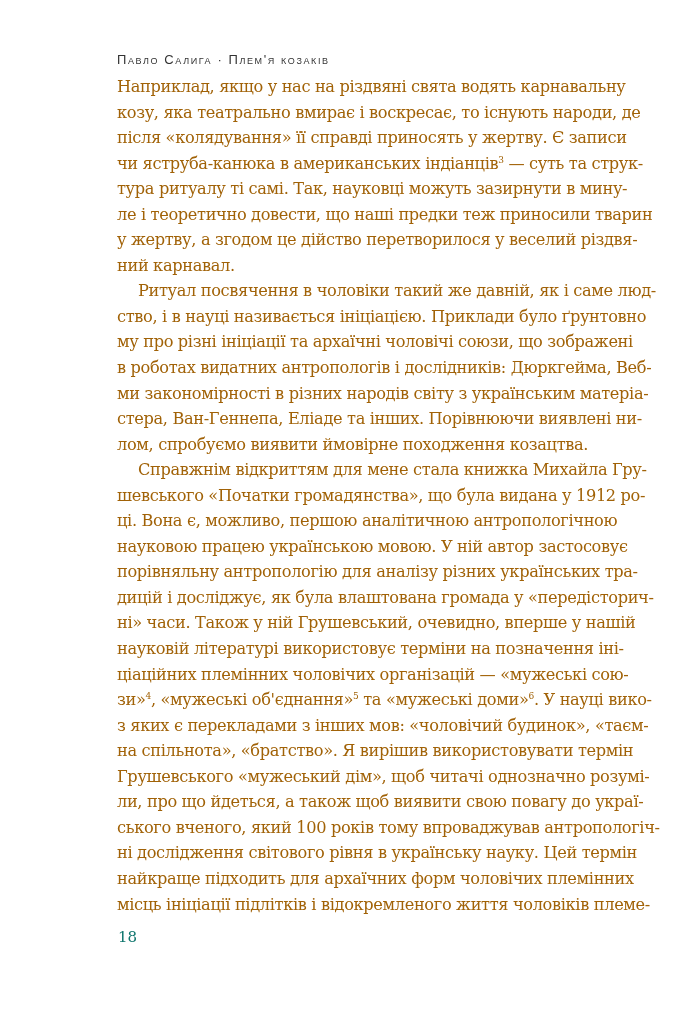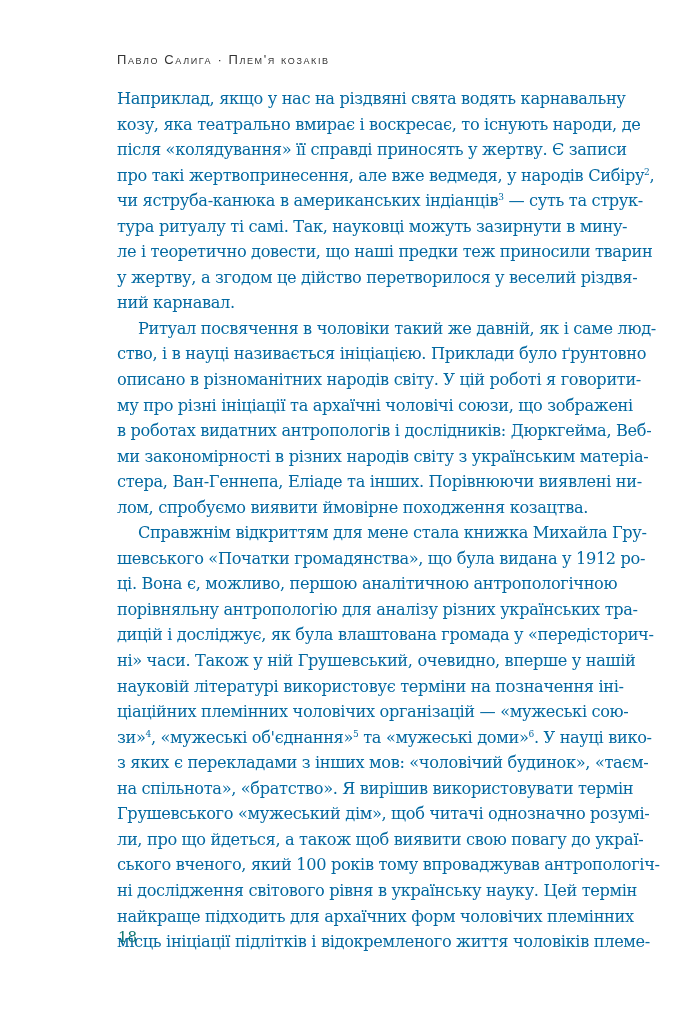--- a/index.html
+++ b/index.html
@@ -9,23 +9,23 @@
       color: #262626;
     }
     .running-head {
       position: absolute; left: 117px; top: 52px;
       font-family: "Liberation Sans", "DejaVu Sans", sans-serif;
       font-size: 13px; letter-spacing: 1.6px; color: #333333;
       font-variant: small-caps; text-transform: none;
       white-space: nowrap;
     }
     .body-text {
-      position: absolute; left: 117px; top: 86px; width: 478px;
+      position: absolute; left: 117px; top: 74px; width: 478px;
       font-family: "DejaVu Serif", "Liberation Serif", serif;
-      font-size: 16.2px; line-height: 25.55px; color: #0369a1;
+      font-size: 16.2px; line-height: 25.55px; color: #a16207;
       letter-spacing: -0.35px;
     }
     .line { display: block; white-space: nowrap; text-align: justify; text-align-last: justify; height: 25.55px; overflow: visible; }
     .line.last { text-align-last: left; }
     .line.indent { padding-left: 21px; }
     sup { font-size: 9px; line-height: 0; vertical-align: 6px; }
     .folio {
       position: absolute; left: 118px; top: 928px;
       font-family: "DejaVu Serif", "Liberation Serif", serif;
       font-size: 15px; color: #0f766e;
@@ -37,43 +37,42 @@
 <div class="page">
 
   <div class="running-head">Павло Салига · Плем'я козаків</div>
 
   <div class="body-text">
 
     <div>
       <span class="line">Наприклад, якщо у нас на різдвяні свята водять карнавальну</span>
       <span class="line">козу, яка театрально вмирає і воскресає, то існують народи, де</span>
       <span class="line">після «колядування» її справді приносять у жертву. Є записи</span>
-      <span class="line"><span>про такі жертвопринесення, але вже ведмедя, у народів Сибіру</span><sup>2</sup><span>,</span></span>
       <span class="line"><span>чи яструба-канюка в американських індіанців</span><sup>3</sup><span> — суть та струк-</span></span>
       <span class="line">тура ритуалу ті самі. Так, науковці можуть зазирнути в мину-</span>
       <span class="line">ле і теоретично довести, що наші предки теж приносили тварин</span>
       <span class="line">у жертву, а згодом це дійство перетворилося у веселий різдвя-</span>
       <span class="line last">ний карнавал.</span>
     </div>
 
     <div>
       <span class="line indent">Ритуал посвячення в чоловіки такий же давній, як і саме люд-</span>
       <span class="line">ство, і в науці називається ініціацією. Приклади було ґрунтовно</span>
-      <span class="line">описано в різноманітних народів світу. У цій роботі я говорити-</span>
       <span class="line">му про різні ініціації та архаїчні чоловічі союзи, що зображені</span>
       <span class="line">в роботах видатних антропологів і дослідників: Дюркгейма, Веб-</span>
       <span class="line">ми закономірності в різних народів світу з українським матеріа-</span>
       <span class="line">стера, Ван-Геннепа, Еліаде та інших. Порівнюючи виявлені ни-</span>
       <span class="line last">лом, спробуємо виявити ймовірне походження козацтва.</span>
     </div>
 
     <div>
       <span class="line indent">Справжнім відкриттям для мене стала книжка Михайла Гру-</span>
       <span class="line">шевського «Початки громадянства», що була видана у 1912 ро-</span>
       <span class="line">ці. Вона є, можливо, першою аналітичною антропологічною</span>
+      <span class="line">науковою працею українською мовою. У ній автор застосовує</span>
       <span class="line">порівняльну антропологію для аналізу різних українських тра-</span>
       <span class="line">дицій і досліджує, як була влаштована громада у «передісторич-</span>
       <span class="line">ні» часи. Також у ній Грушевський, очевидно, вперше у нашій</span>
       <span class="line">науковій літературі використовує терміни на позначення іні-</span>
       <span class="line">ціаційних племінних чоловічих організацій — «мужеські сою-</span>
       <span class="line"><span>зи»</span><sup>4</sup><span>, «мужеські об'єднання»</span><sup>5</sup><span> та «мужеські доми»</span><sup>6</sup><span>. У науці вико-</span></span>
       <span class="line">з яких є перекладами з інших мов: «чоловічий будинок», «таєм-</span>
       <span class="line">на спільнота», «братство». Я вирішив використовувати термін</span>
       <span class="line">Грушевського «мужеський дім», щоб читачі однозначно розумі-</span>
       <span class="line">ли, про що йдеться, а також щоб виявити свою повагу до украї-</span>

